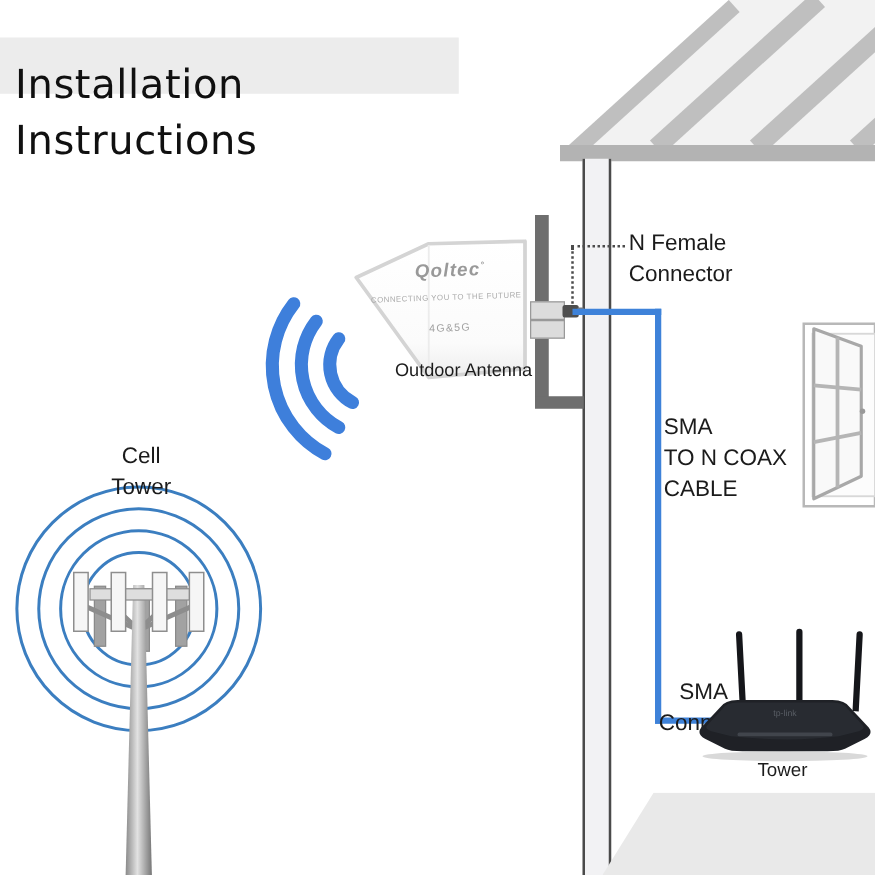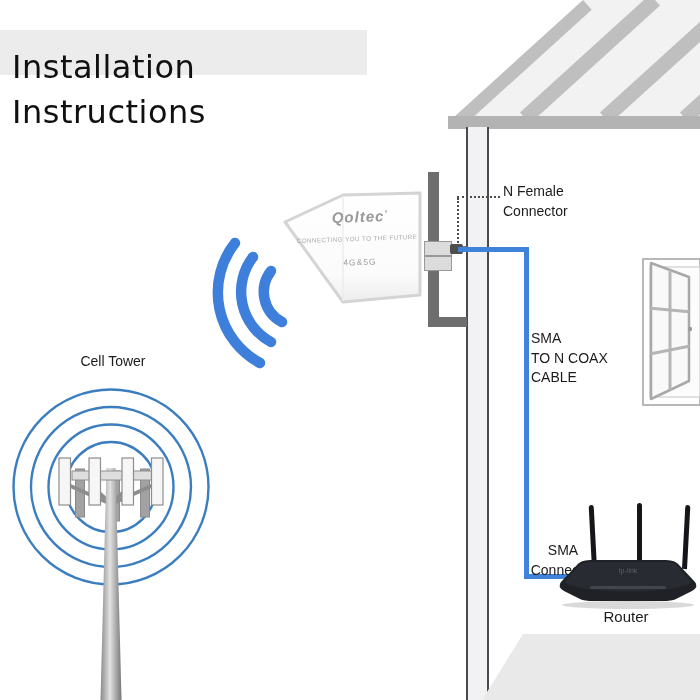--- a/index.html
+++ b/index.html
@@ -1,19 +1,19 @@
 <!DOCTYPE html>
 <html><head>
 <meta charset="utf-8">
 <style>
   html,body{margin:0;padding:0;background:#ffffff;}
   #stage{position:relative;width:700px;height:700px;background:#ffffff;overflow:hidden;
          font-family:"Liberation Sans",sans-serif;}
   .abs{position:absolute;}
-  .lbl{position:absolute;font-size:14px;color:#1b1b1b;line-height:1.4;white-space:pre-line;}
+  .lbl{position:absolute;font-size:18px;color:#1b1b1b;line-height:1.4;white-space:pre-line;}
   .center{text-align:center;}
   
   .title-bar{left:0;top:30px;width:367px;height:45px;background:#ececec;}
   .title-text{position:absolute;left:12px;top:0;line-height:45px;font-size:32px;
               font-weight:500;color:#101010;letter-spacing:.5px;font-family:"DejaVu Sans","Liberation Sans",sans-serif;margin-top:15px;}
   
   .wall{left:466px;top:127px;width:19px;height:573px;background:#f2f2f4;
         border-left:2px solid #4a4a4a;border-right:2px solid #4a4a4a;}
   .floor{left:482px;top:634px;width:218px;height:66px;background:#e9e9e9;
          clip-path:polygon(41px 0,218px 0,218px 66px,0 66px);}
@@ -137,20 +137,21 @@
           <stop offset="0.75" stop-color="#fbfbfb"></stop>
         <stop offset="1" stop-color="#ededed"></stop>
       </linearGradient>
     </defs>
     <path d="M7,36 L65,9 L142,7 L142,109 L65,116 Z" fill="url(#agrad)" stroke="#d4d4d4" stroke-width="3" stroke-linejoin="round"></path>
     <line x1="65" y1="10" x2="65" y2="115" stroke="#ececec" stroke-width="1.5"></line>
   </svg>
   <div class="lbl center ant-text brand"><span>Qoltec</span><sup>°</sup></div>
   <div class="lbl center ant-text tagline">CONNECTING YOU TO THE FUTURE</div>
   <div class="lbl center ant-text model">4G&amp;5G</div>
+  <div class="lbl" style="left:316px;top:287px;font-size:14.5px">Outdoor Antenna</div>
 
   <div class="abs conn-barrel"></div>
   <div class="abs conn-tip"></div>
   <div class="abs dot-v"></div>
   <div class="abs dot-h"></div>
   <div class="lbl" style="left:503px;top:182px">N Female
 Connector</div>
 
   <div class="abs cable cable-a"></div>
   <div class="abs cable cable-b"></div>
@@ -166,15 +167,15 @@
   <div class="abs r-ant" style="left:682px;top:505px;transform:rotate(3deg);transform-origin:bottom"></div>
   <svg class="abs" style="left:554px;top:558px;width:148px;height:52px" viewBox="0 0 148 52">
     <ellipse cx="74" cy="47" rx="66" ry="4" fill="#000000" opacity="0.15"></ellipse>
     <path d="M22,8 Q26,2 36,2 L112,2 Q122,2 126,8 L141,24 Q145,29 138,33 L122,41 Q118,43 108,43
              L40,43 Q30,43 26,41 L10,33 Q3,29 7,24 Z" fill="#1f2126"></path>
     <path d="M24,9 Q27,4 36,4 L112,4 Q121,4 124,9 L136,22 Q139,25 133,27 L117,31 Q78,36 31,31
              L15,27 Q9,25 12,22 Z" fill="#282b31"></path>
     <rect x="36" y="28" width="76" height="3" rx="1.5" fill="#41454c"></rect>
     <text x="74" y="15" text-anchor="middle" font-size="7" fill="#585d64" font-family="Liberation Sans, sans-serif">tp-link</text>
   </svg>
-  <div class="lbl center" style="left:596px;top:606px;width:60px;font-size:15px">Router</div>
+  <div class="lbl center" style="left:596px;top:606px;width:60px;font-size:15px">Tower</div>
 
 </div>
 
 </body></html>

